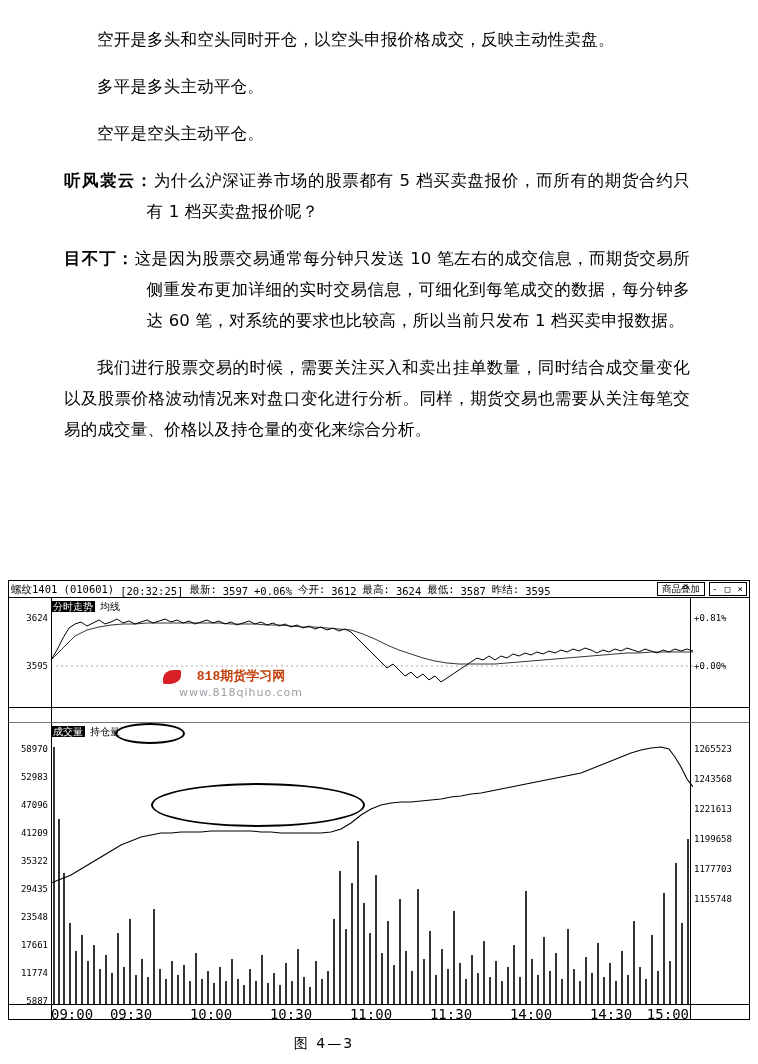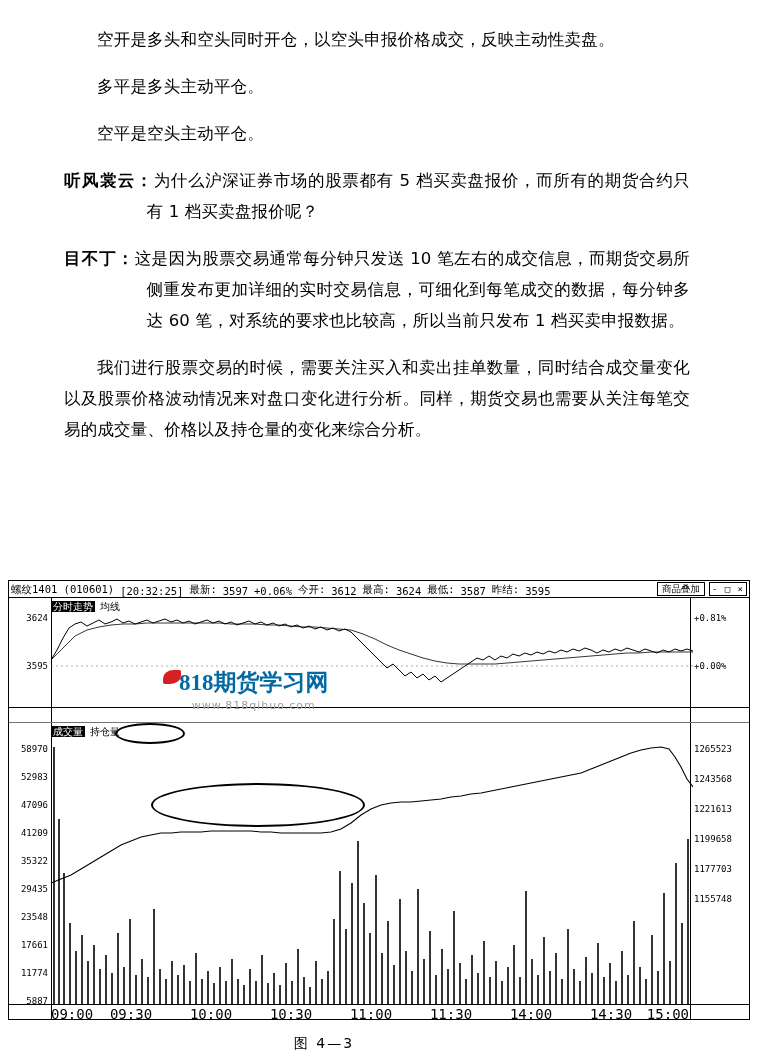--- a/index.html
+++ b/index.html
@@ -202,24 +202,24 @@
 
   .watermark {
     position: absolute;
     left: 170px;
     top: 86px;
     z-index: 6;
     text-align: center;
     pointer-events: none;
   }
   .wm-main {
-    font-family: Liberation Serif, serif;
-    font-size: 23px;
+    font-family: Liberation Mono, monospace;
+    font-size: 13px;
     font-weight: bold;
-    color: #0369a1;
+    color: #c2410c;
     letter-spacing: 0px;
     white-space: nowrap;
   }
   .wm-sub {
     font-family: "DejaVu Sans", "Liberation Sans", sans-serif;
     font-size: 11px;
     color: #9aa0a6;
     letter-spacing: 1px;
     margin-top: 1px;
   }

